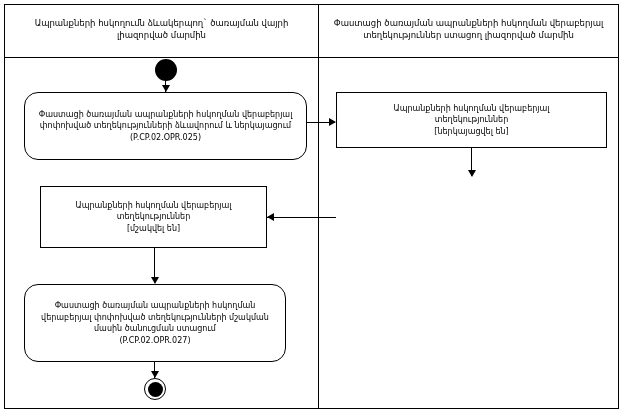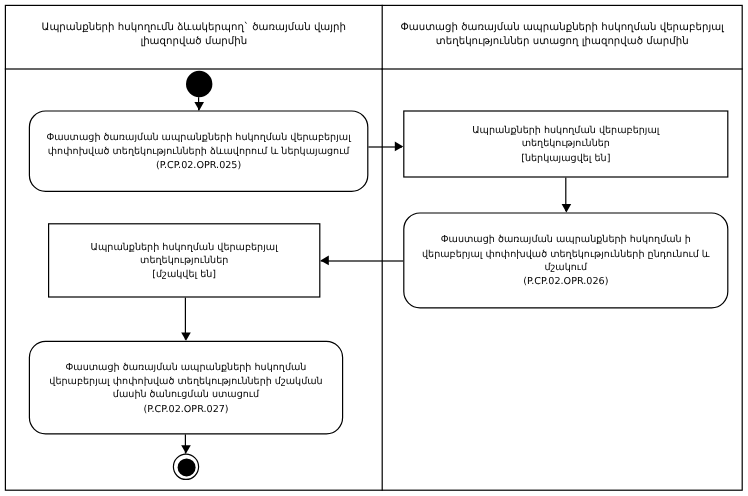--- a/index.html
+++ b/index.html
@@ -158,22 +158,20 @@
   <div class="edge edge-h" style="left:307px; top:122px; width:28px;"></div>
   <div class="arrow arrow-right" style="left:329px; top:118px;"></div>
 
   <div class="node" style="left:336px; top:92px; width:271px; height:56px; border-radius:0;">Ապրանքների հսկողման վերաբերյալ
 տեղեկություններ
 [ներկայացվել են]</div>
 
   <div class="edge edge-v" style="left:471px; top:148px; height:28px;"></div>
   <div class="arrow arrow-down" style="left:468px; top:170px;"></div>
 
-  <div class="node" style="left:336px; top:177px; width:271px; height:80px;">Փաստացի ծառայման ապրանքների հսկողման ի վերաբերյալ փոփոխված տեղեկությունների ընդունում և մշակում
-(P.CP.02.OPR.026)</div>
 
   <div class="edge edge-h" style="left:267px; top:217px; width:69px;"></div>
   <div class="arrow arrow-left" style="left:267px; top:213px;"></div>
 
   <div class="node" style="left:40px; top:186px; width:227px; height:62px; border-radius:0;">Ապրանքների հսկողման վերաբերյալ
 տեղեկություններ
 [մշակվել են]</div>
 
   <div class="edge edge-v" style="left:154px; top:248px; height:35px;"></div>
   <div class="arrow arrow-down" style="left:151px; top:277px;"></div>

